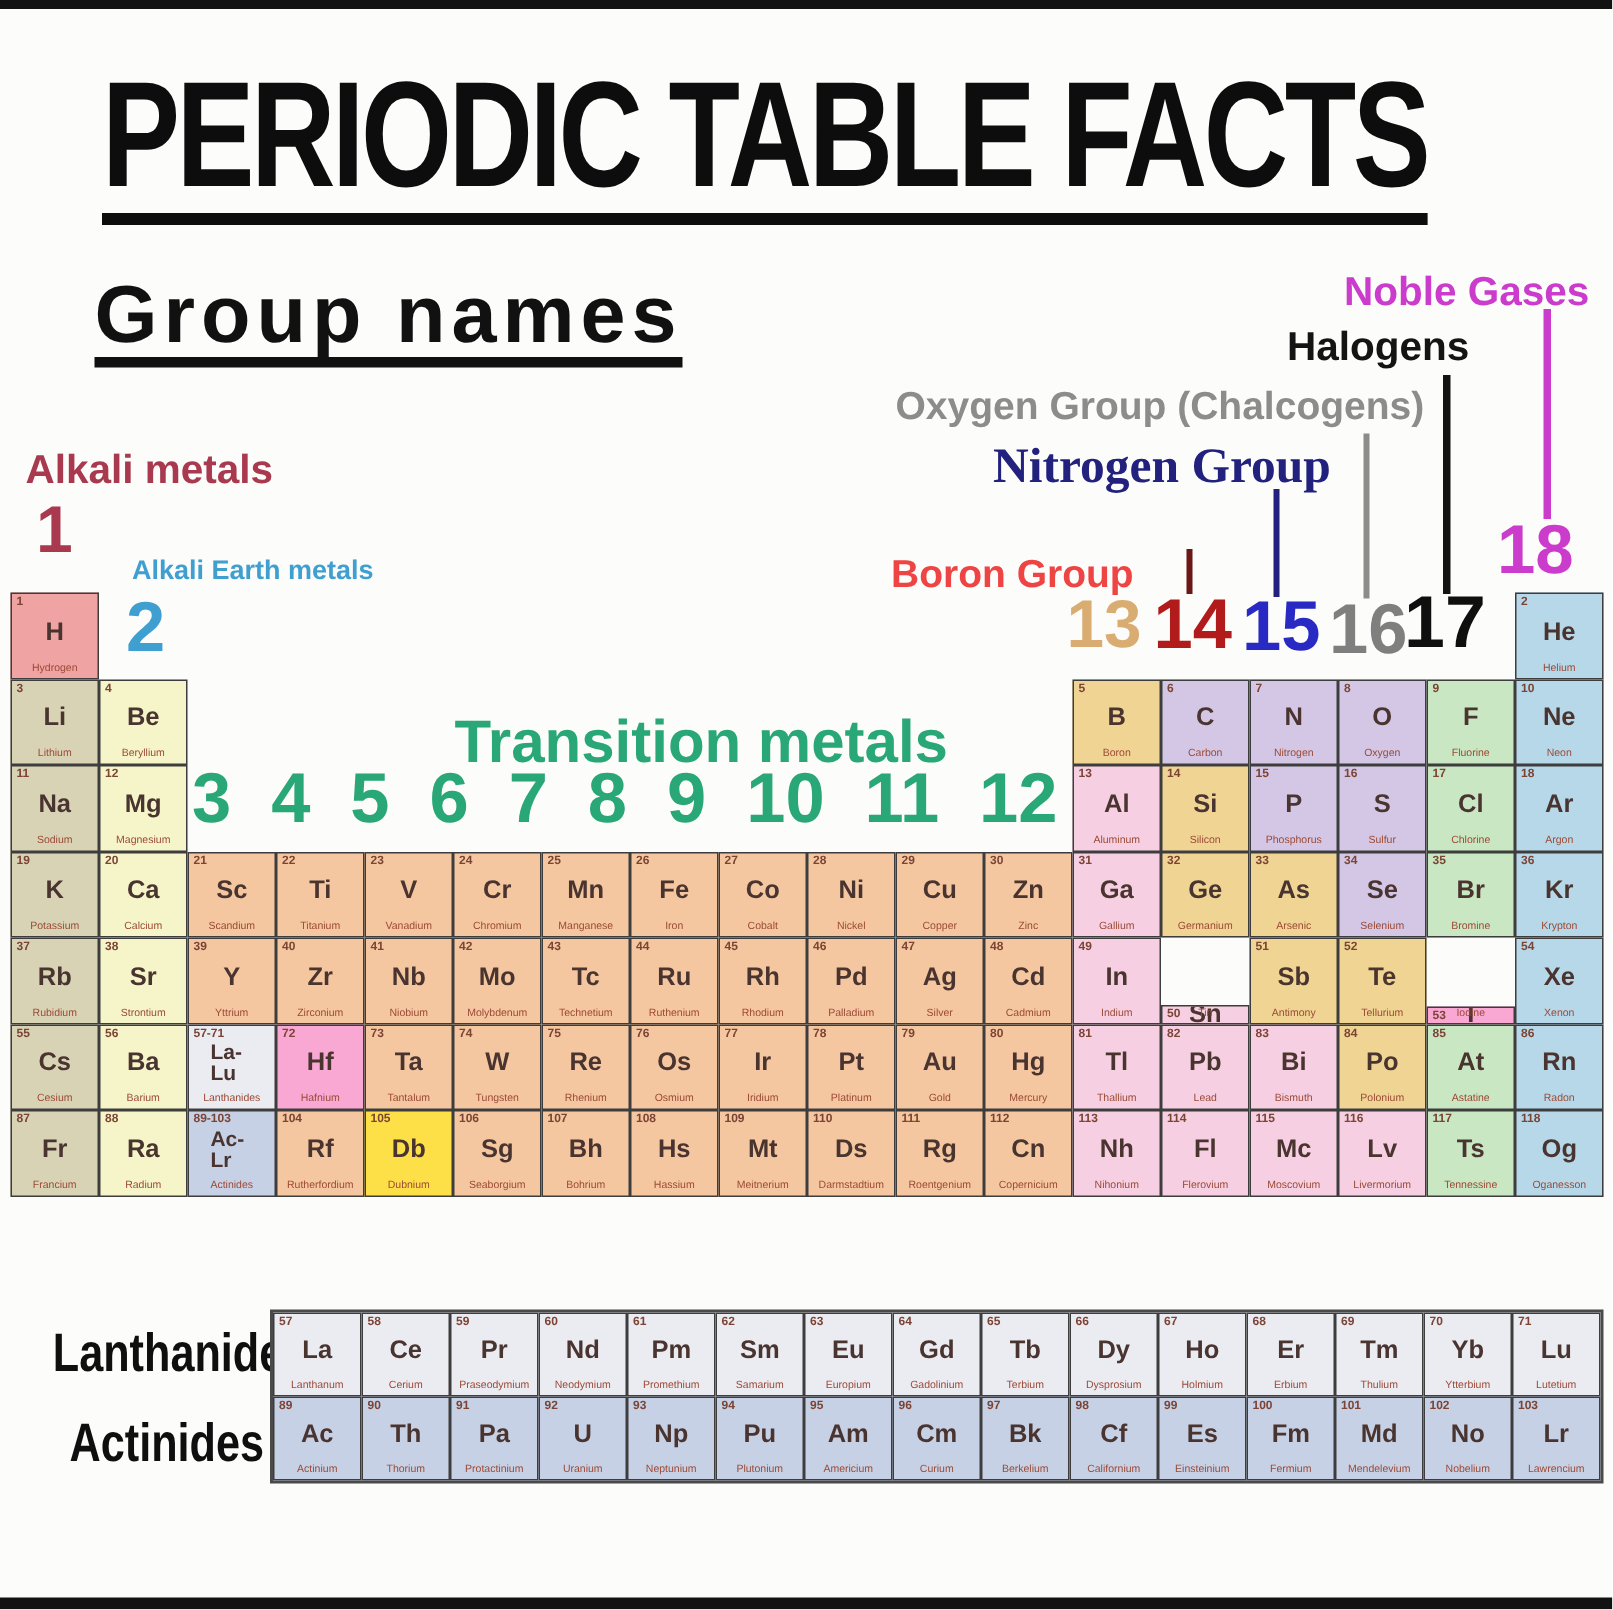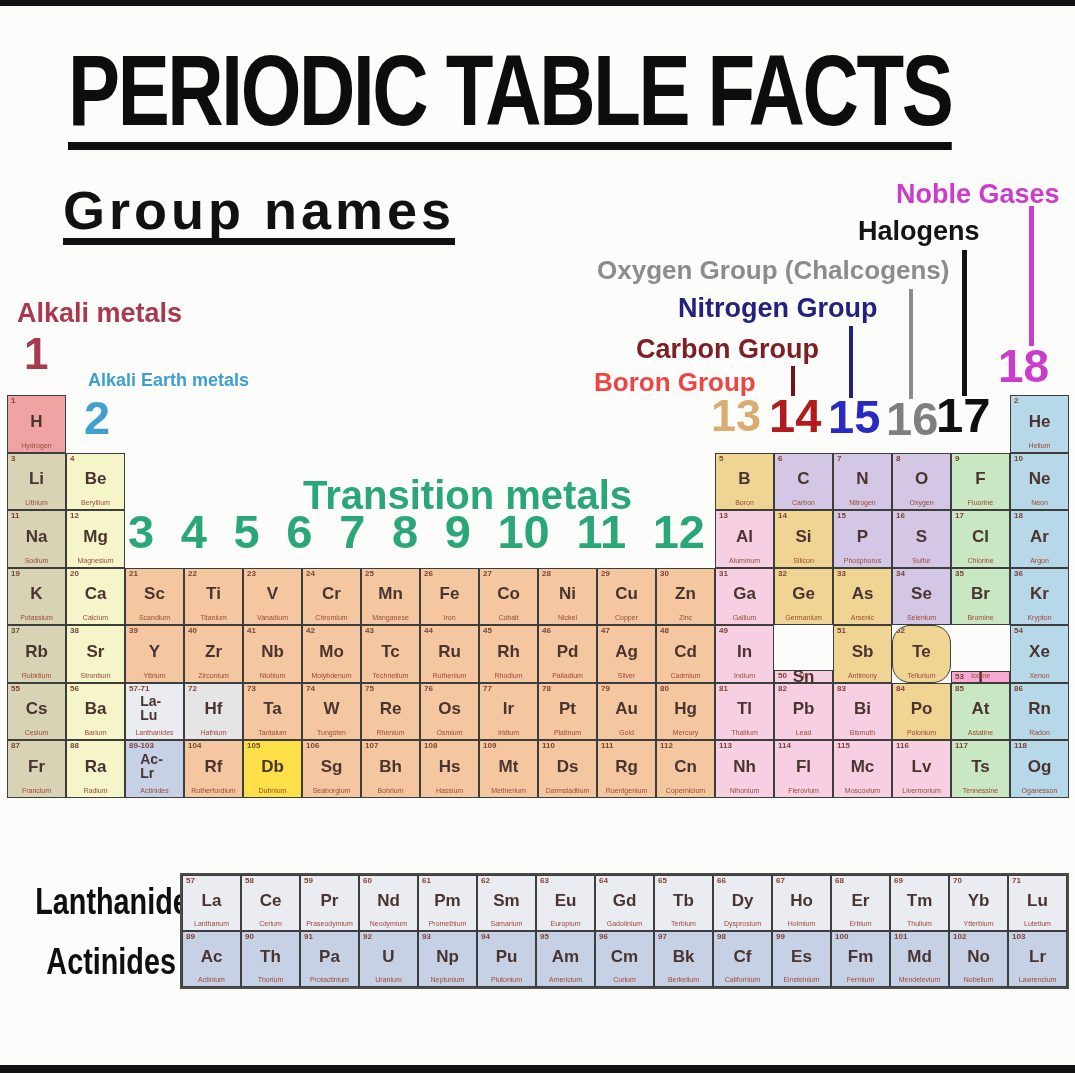--- a/index.html
+++ b/index.html
@@ -32,21 +32,21 @@
   #num-alkaline {left:84px; top:394px; font-size:47px;}
   #lbl-transition{left:303px;top:475px; font-size:40px;}
   #transition-numbers{
     position:absolute;left:128px;top:508px;width:577px;display:flex;
     justify-content:space-between;font-size:47px;font-weight:700;line-height:1;
   }
   #lbl-boron    {left:594px;top:369px; font-size:26px;}
   #num-boron    {left:711px;top:393px; font-size:45px;}
   #lbl-carbon   {left:636px;top:336px; font-size:27px;}
   #num-carbon   {left:769px;top:392px; font-size:47px;}
-  #lbl-nitrogen {left:678px;top:295px; font-size:27px;}
+  #lbl-nitrogen {left:662px;top:295px; font-size:33px;font-family:Liberation Serif, serif;}
   #num-nitrogen {left:828px;top:393px; font-size:47px;}
   #lbl-oxygen   {left:597px;top:257px; font-size:26px;}
   #num-oxygen   {left:886px;top:395px; font-size:47px;}
   #lbl-halogens {left:858px;top:218px; font-size:27px;}
   #num-halogens {left:936px;top:391px; font-size:49px;}
   #lbl-noble    {left:896px;top:181px; font-size:27px;}
   #num-noble    {left:998px;top:343px; font-size:46px;}
 
   .vline{position:absolute;width:4px;}
   #line-carbon  {left:791px;top:366px;height:30px;}
@@ -113,21 +113,20 @@
       <span>8</span>
       <span>9</span>
       <span>10</span>
       <span>11</span>
       <span>12</span>
     </div>
 
   <div class="lbl" id="lbl-boron" style="color: #ef4444;">Boron Group</div>
   <div class="lbl" id="num-boron" style="color: rgb(217, 173, 114);">13</div>
 
-  <div class="lbl" id="lbl-carbon" style="color: rgb(124, 32, 38);">Carbon Group</div>
   <div class="lbl" id="num-carbon" style="color: rgb(177, 27, 27);">14</div>
   <div class="vline" id="line-carbon" style="background: rgb(107, 23, 23);"></div>
 
   <div class="lbl" id="lbl-nitrogen" style="color: rgb(34, 34, 126);">Nitrogen Group</div>
   <div class="lbl" id="num-nitrogen" style="color: rgb(41, 41, 196);">15</div>
   <div class="vline" id="line-nitrogen" style="background: rgb(34, 34, 126);"></div>
 
   <div class="lbl" id="lbl-oxygen" style="color: rgb(140, 140, 140);">Oxygen Group (Chalcogens)</div>
   <div class="lbl" id="num-oxygen" style="color: rgb(127, 127, 127);">16</div>
   <div class="vline" id="line-oxygen" style="background: rgb(140, 140, 140);"></div>
@@ -389,21 +388,21 @@
       <div class="cell" style="background: rgb(246, 208, 226); grid-area: 5 / 14; margin-top: 45px;">
         <span class="cnum">50</span>
         <span class="csym">Sn</span>
         <span class="cname">Tin</span>
       </div>
       <div class="cell" style="background: rgb(240, 212, 148); grid-area: 5 / 15;">
         <span class="cnum">51</span>
         <span class="csym">Sb</span>
         <span class="cname">Antimony</span>
       </div>
-      <div class="cell" style="background: rgb(240, 212, 148); grid-area: 5 / 16; border-radius: 18px;">
+      <div class="cell" style="background: rgb(240, 212, 148); grid-area: 5 / 16;">
         <span class="cnum">52</span>
         <span class="csym">Te</span>
         <span class="cname">Tellurium</span>
       </div>
       <div class="cell" style="background: #f9a8d4; grid-area: 5 / 17; margin-top: 46px;">
         <span class="cnum">53</span>
         <span class="csym">I</span>
         <span class="cname">Iodine</span>
       </div>
       <div class="cell" style="background: rgb(183, 216, 233); grid-area: 5 / 18;">
@@ -419,21 +418,21 @@
       <div class="cell" style="background: rgb(245, 245, 201); grid-area: 6 / 2;">
         <span class="cnum">56</span>
         <span class="csym">Ba</span>
         <span class="cname">Barium</span>
       </div>
       <div class="cell" style="background: rgb(235, 235, 242); grid-area: 6 / 3;">
         <span class="cnum">57-71</span>
         <span class="csym small">La-Lu</span>
         <span class="cname">Lanthanides</span>
       </div>
-      <div class="cell" style="background: #e5e5e5; grid-area: 6 / 4; padding-left: 32px;">
+      <div class="cell" style="background: #f9a8d4; grid-area: 6 / 4; padding-left: 32px;">
         <span class="cnum">72</span>
         <span class="csym">Hf</span>
         <span class="cname">Hafnium</span>
       </div>
       <div class="cell" style="background: rgb(245, 199, 160); grid-area: 6 / 5;">
         <span class="cnum">73</span>
         <span class="csym">Ta</span>
         <span class="cname">Tantalum</span>
       </div>
       <div class="cell" style="background: rgb(245, 199, 160); grid-area: 6 / 6;">

